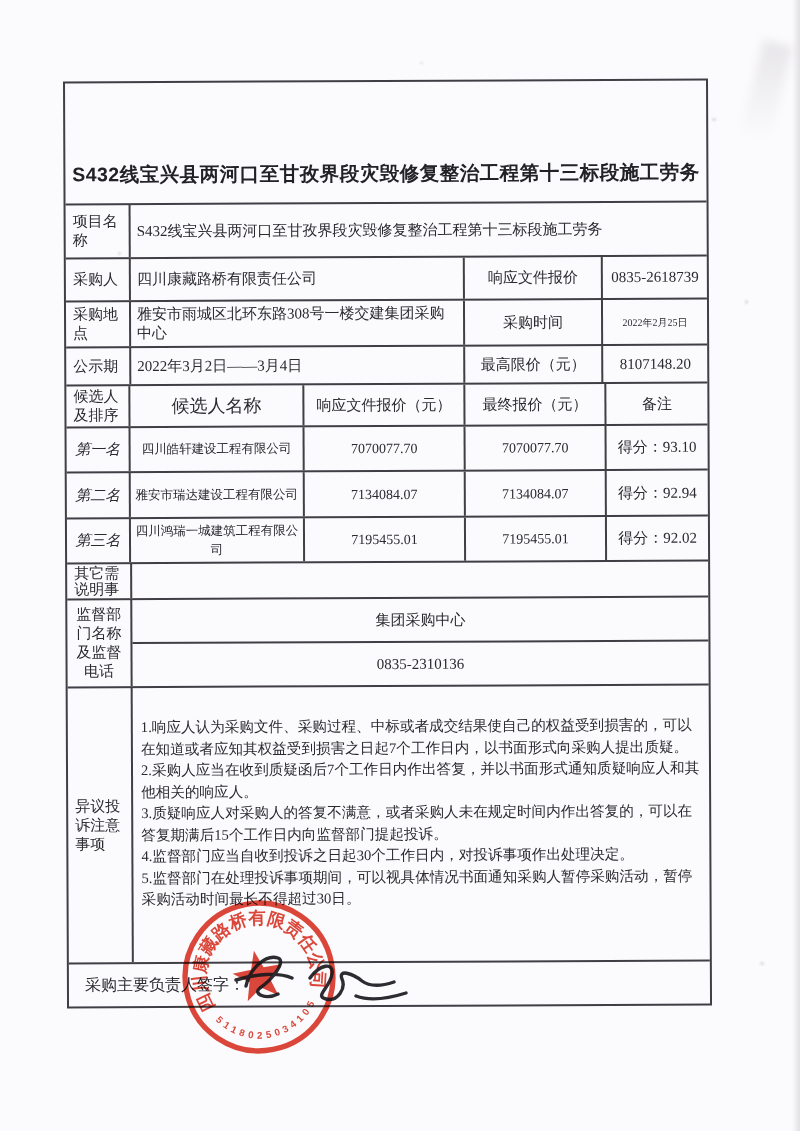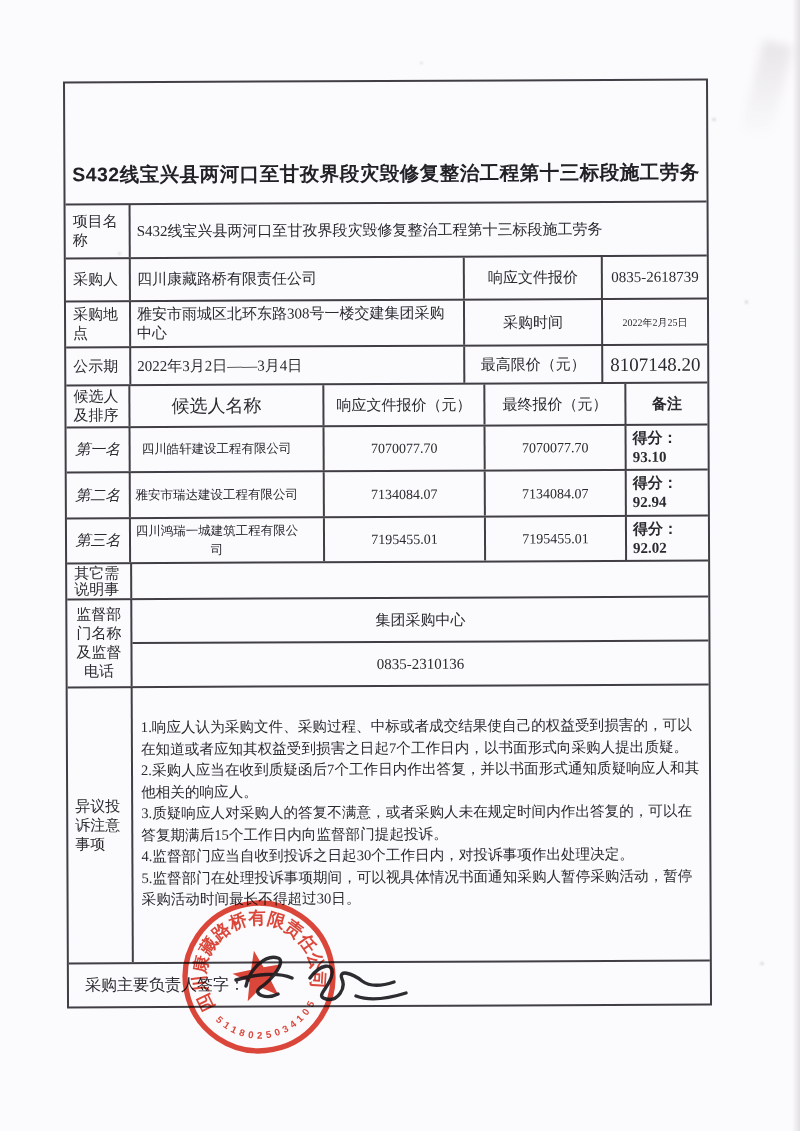--- a/index.html
+++ b/index.html
@@ -39,23 +39,23 @@
   .cell.nb{border-left:none;}
   .lab{flex:0 0 63px;white-space:pre-line;padding:2px 4px 2px 7px;}
   .lab.center{justify-content:center;text-align:center;padding:2px 2px;}
   .grow{flex:1 1 auto;}
   .ctr{justify-content:center;text-align:center;}
   .w138{flex:0 0 138px;}
   .w106{flex:0 0 106px;}
   
   .crank{flex:0 0 62px;justify-content:center;text-align:left;font-style:italic;}
   .cname{flex:0 0 174px;justify-content:center;text-align:center;font-size:12.5px;padding:2px 2px;}
-  .cbid{flex:0 0 161px;justify-content:center;text-align:center;font-size:14px;margin-left:20px;}
+  .cbid{flex:0 0 161px;justify-content:center;text-align:center;font-size:14px;}
   .cfin{flex:0 0 141px;justify-content:center;text-align:center;font-size:14px;}
-  .crem{flex:1 1 auto;justify-content:center;text-align:left;font-weight:bold;}
+  .crem{flex:1 1 auto;justify-content:center;text-align:left;}
   .hdr{font-size:15px;}
   .hdr.cname{font-size:18px;}
 
   .title-block{
     height:120px;display:flex;flex-direction:column;justify-content:flex-end;
     align-items:center;padding-bottom:14px;box-sizing:border-box;
   }
   .title-line{
     font-family:"Liberation Sans","DejaVu Sans",sans-serif;
     font-weight:bold;font-size:19.5px;line-height:30px;color:#222126;
@@ -125,21 +125,21 @@
 点</div>
     <div class="cell grow">雅安市雨城区北环东路308号一楼交建集团采购中心</div>
     <div class="cell w138 ctr">采购时间</div>
     <div class="cell w106 ctr" style="font-size:10px">2022年2月25日</div>
   </div>
 
   <div class="row h-pub">
     <div class="cell nb lab">公示期</div>
     <div class="cell grow">2022年3月2日——3月4日</div>
     <div class="cell w138 ctr">最高限价（元）</div>
-    <div class="cell w106 ctr" style="font-size:19px">8107148.20</div>
+    <div class="cell w106 ctr" style="font-size:15px">8107148.20</div>
   </div>
 
   <div class="row h-chead">
     <div class="cell nb lab" style="flex-basis:62px">候选人
 及排序</div>
     <div class="cell cname hdr">候选人名称</div>
     <div class="cell cbid hdr">响应文件报价（元）</div>
     <div class="cell cfin hdr">最终报价（元）</div>
     <div class="cell crem hdr">备注</div>
   </div>

